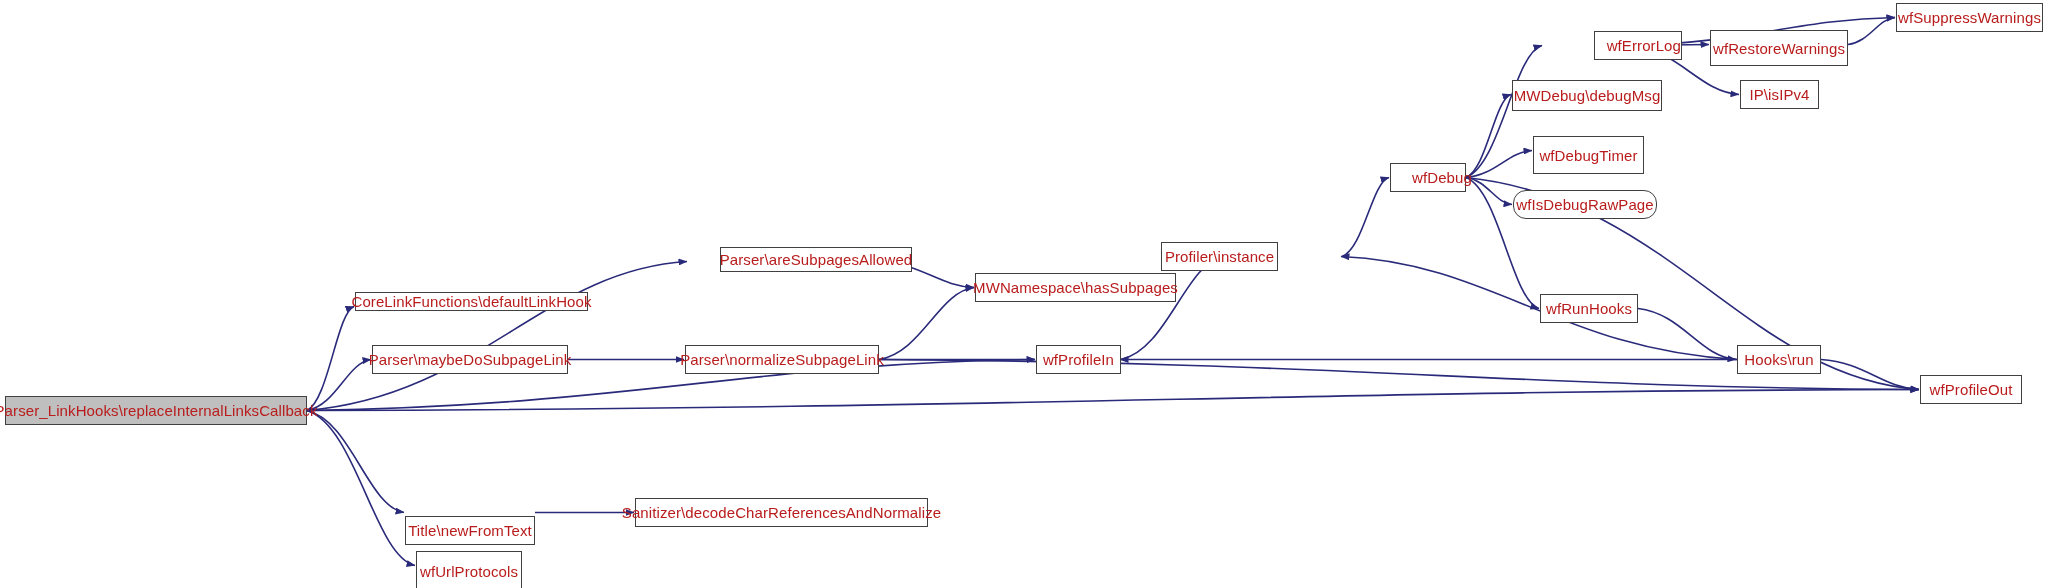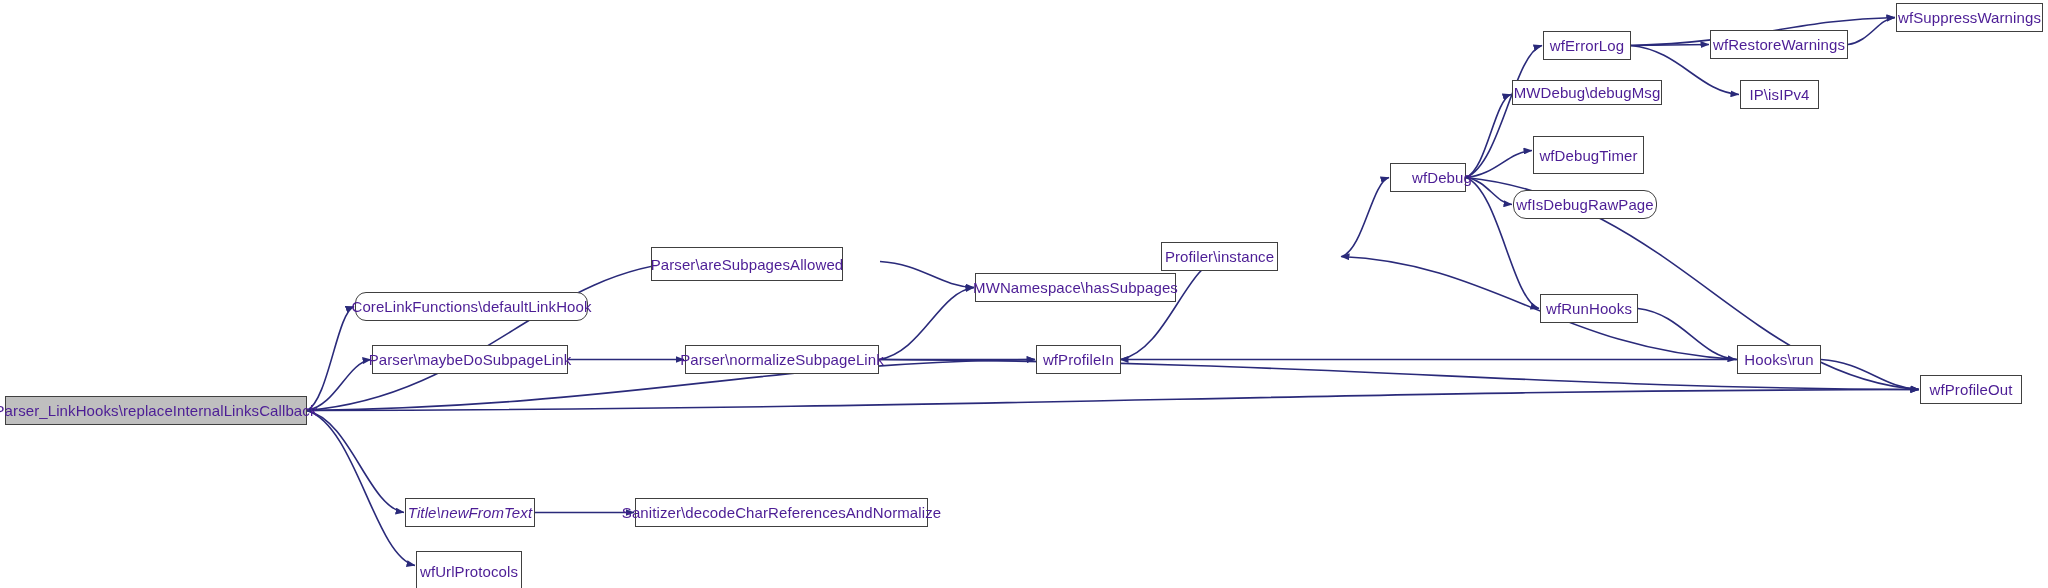--- a/index.html
+++ b/index.html
@@ -4,21 +4,21 @@
 <style>
   html,body{margin:0;padding:0;background:#ffffff;}
   body{font-family:"Liberation Sans", sans-serif;}
   #canvas{position:relative;width:2048px;height:588px;background:#ffffff;overflow:hidden;}
   #edges{position:absolute;left:0;top:0;width:2048px;height:588px;pointer-events:none;}
   .node{
     position:absolute;
     box-sizing:border-box;
     border:1px solid #1a1a1a;
     background:#ffffff;
-    color:#4c1d95;
+    color:#b91c1c;
     font-size:15px;
     line-height:1;
     display:flex;
     align-items:center;
     justify-content:center;
     white-space:nowrap;
     letter-spacing:0.1px;
   }
   .node.root{
     background:#bfbfbf;
@@ -66,30 +66,30 @@
         <path d="M1638,308.5 C1682.55,313.6 1699.38,356.44 1736,359.5" marker-end="url(#arrow)"></path>
         <path d="M1737,359.5 L1120,359.5" marker-end="url(#arrow)"></path>
         <path d="M1737,359.5 C1559.25,349.2 1492.1,262.68 1341,256.5" marker-end="url(#arrow)"></path>
         <path d="M1821,359.5 C1865.55,362.5 1882.38,387.7 1919,389.5" marker-end="url(#arrow)"></path>
       </g>
   </svg>
   <div id="node-layer">
       <div class="node root" style="left: 5px; top: 396px; width: 302px; height: 29px;">
         <span>Parser_LinkHooks\replaceInternalLinksCallback</span>
       </div>
-      <div class="node thick" style="left: 651px; top: 247px; width: 192px; height: 34px;">
+      <div class="node thick" style="left: 720px; top: 247px; width: 192px; height: 25px;">
         <span>Parser\areSubpagesAllowed</span>
       </div>
-      <div class="node thick" style="left: 355px; top: 292px; width: 233px; height: 29px; border-radius: 11px;">
+      <div class="node thick" style="left: 355px; top: 292px; width: 233px; height: 19px;">
         <span>CoreLinkFunctions\defaultLinkHook</span>
       </div>
       <div class="node thick" style="left: 372px; top: 345px; width: 196px; height: 29px; align-items: center;">
         <span>Parser\maybeDoSubpageLink</span>
       </div>
-      <div class="node thick" style="left: 405px; top: 498px; width: 130px; height: 29px; font-style: italic;">
+      <div class="node thick" style="left: 405px; top: 516px; width: 130px; height: 29px;">
         <span>Title\newFromText</span>
       </div>
       <div class="node thick" style="left: 416px; top: 551px; width: 106px; height: 40px;">
         <span>wfUrlProtocols</span>
       </div>
       <div class="node thick" style="left: 685px; top: 345px; width: 194px; height: 29px;">
         <span>Parser\normalizeSubpageLink</span>
       </div>
       <div class="node thick" style="left: 975px; top: 273px; width: 201px; height: 29px; text-align: center;">
         <span>MWNamespace\hasSubpages</span>
@@ -99,42 +99,42 @@
       </div>
       <div class="node thick" style="left: 635px; top: 498px; width: 293px; height: 29px;">
         <span>Sanitizer\decodeCharReferencesAndNormalize</span>
       </div>
       <div class="node thick" style="left: 1161px; top: 242px; width: 117px; height: 29px;">
         <span>Profiler\instance</span>
       </div>
       <div class="node thick" style="left: 1390px; top: 163px; width: 76px; height: 29px; padding-left: 28px;">
         <span>wfDebug</span>
       </div>
-      <div class="node thick" style="left: 1543px; top: 31px; width: 88px; height: 29px;">
+      <div class="node thick" style="left: 1594px; top: 31px; width: 88px; height: 29px; justify-content: flex-end;">
         <span>wfErrorLog</span>
       </div>
-      <div class="node thick" style="left: 1512px; top: 80px; width: 150px; height: 25px;">
+      <div class="node thick" style="left: 1512px; top: 80px; width: 150px; height: 31px;">
         <span>MWDebug\debugMsg</span>
       </div>
       <div class="node thick" style="left: 1533px; top: 136px; width: 111px; height: 38px;">
         <span>wfDebugTimer</span>
       </div>
       <div class="node thick" style="left: 1513px; top: 190px; width: 144px; height: 29px; border-radius: 13px;">
         <span>wfIsDebugRawPage</span>
       </div>
       <div class="node thick" style="left: 1540px; top: 294px; width: 98px; height: 29px;">
         <span>wfRunHooks</span>
       </div>
       <div class="node thick" style="left: 1737px; top: 345px; width: 84px; height: 29px;">
         <span>Hooks\run</span>
       </div>
       <div class="node thick" style="left: 1896px; top: 3px; width: 147px; height: 29px;">
         <span>wfSuppressWarnings</span>
       </div>
-      <div class="node thick" style="left: 1710px; top: 30px; width: 138px; height: 29px;">
+      <div class="node thick" style="left: 1710px; top: 30px; width: 138px; height: 36px;">
         <span>wfRestoreWarnings</span>
       </div>
       <div class="node thick" style="left: 1740px; top: 80px; width: 79px; height: 29px;">
         <span>IP\isIPv4</span>
       </div>
       <div class="node thick" style="left: 1920px; top: 375px; width: 102px; height: 29px;">
         <span>wfProfileOut</span>
       </div>
     </div>
 </div>

